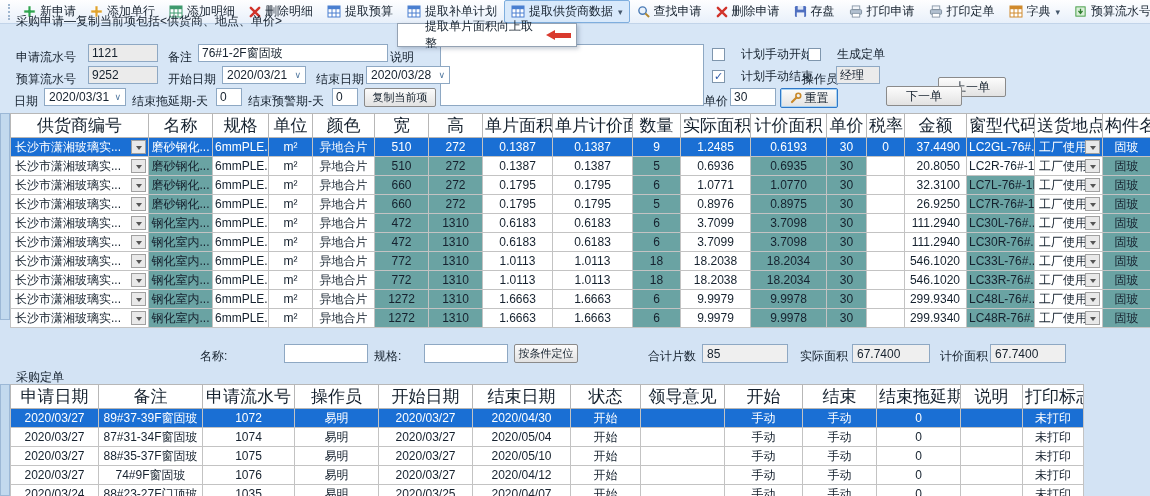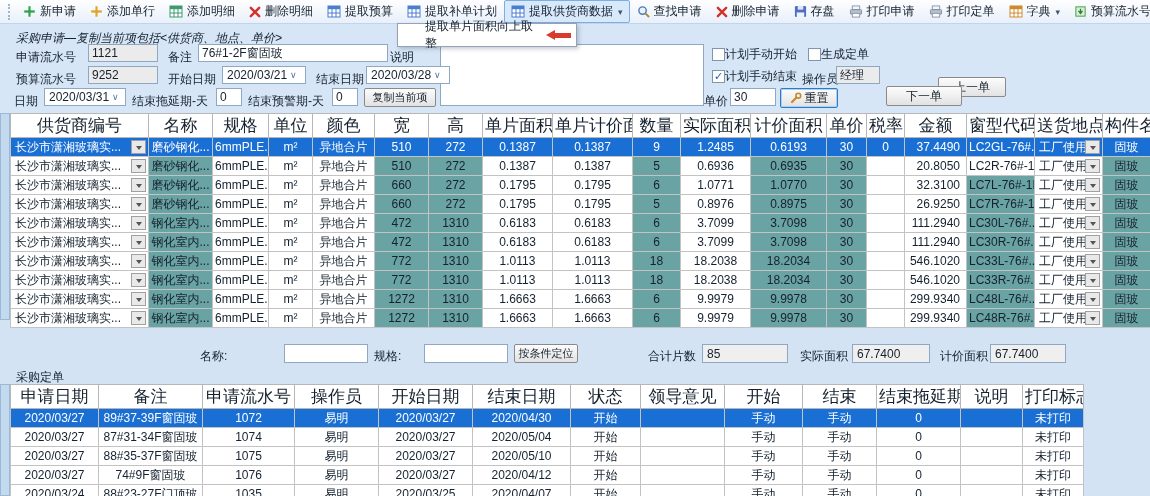--- a/index.html
+++ b/index.html
@@ -23,28 +23,28 @@
   .red-arrow::before{content:"";position:absolute;left:0;top:0;border-top:5.5px solid transparent;
                      border-bottom:5.5px solid transparent;border-right:9px solid #d93a2e;}
   .red-arrow::after{content:"";position:absolute;left:8px;top:3px;width:17px;height:5px;background:#d93a2e;}
   
   .form-bg{position:absolute;left:0;top:24px;width:1150px;height:89px;background:#d7e6f6;}
   .lbl{position:absolute;line-height:18px;white-space:nowrap;}
   .inp{position:absolute;height:18px;border:1px solid #8ea8c3;background:#fff;font-size:12px;
        padding:0 3px;box-sizing:border-box;font-family:inherit;color:#15212e;}
   .inp.gray{background:#ebebeb;}
   .combo{position:absolute;height:18px;background:#fff;border:1px solid #8ea8c3;box-sizing:border-box;
-         display:flex;align-items:center;padding:0 4px;white-space:nowrap;}
+         display:flex;align-items:center;justify-content:space-between;padding:0 4px;white-space:nowrap;}
   .combo .chev{color:#4f769e;font-size:9px;margin-left:3px;}
   .btn{position:absolute;height:20px;background:linear-gradient(#fcfcfc,#e2e2e2);border:1px solid #8a8a8a;
        border-radius:2px;font-size:12px;display:flex;align-items:center;justify-content:center;
        box-sizing:border-box;gap:3px;white-space:nowrap;}
   .btn.small{font-size:11px;height:19px;}
   .btn.focus{border:1px solid #2f79c9;box-shadow:inset 0 0 0 1px #a8d2f2;}
-  .cb{position:absolute;display:flex;align-items:center;gap:0;white-space:nowrap;}
+  .cb{position:absolute;display:flex;align-items:center;gap:16px;white-space:nowrap;}
   .cb .box{width:13px;height:13px;background:#fff;border:1px solid #7f96ad;box-sizing:border-box;
            display:flex;align-items:center;justify-content:center;font-size:11px;font-weight:bold;color:#2b57a8;line-height:11px;}
   .note{position:absolute;left:440px;top:44px;width:264px;height:62px;background:#fff;border:1px solid #8ea8c3;
         box-sizing:border-box;resize:none;font-family:inherit;}
   
   .grid{border-collapse:collapse;table-layout:fixed;background:#fff;border:1px solid #8aa5c0;}
   .grid th{background:#ffffff;font-weight:normal;border:1px solid #b7b7b7;height:16px;font-size:17px;
            padding:0 2px;overflow:hidden;white-space:nowrap;}
   .grid td{border:1px solid #c3c3c3;height:18px;text-align:center;font-size:12px;overflow:hidden;
            white-space:nowrap;padding:0 2px;background:#fff;}
@@ -207,21 +207,21 @@
           <svg width="13" height="13" viewBox="0 0 14 14">
             <rect x="2" y="2" width="10" height="10" fill="#d9efd9" stroke="#3f9a3f"></rect>
             <path d="M7 4v4 M4.8 6.3 L7 9 l2.2-2.7" stroke="#2e7d2e" fill="none" stroke-width="1.4"></path>
           </svg>
         </span>
         <span>预算流水号</span>
       </div>
     </div>
 
   <div class="form-bg"></div>
-  <div class="lbl" style="left:16px;top:29px;font-style:italic;">采购申请—复制当前项包括&lt;供货商、地点、单价&gt;</div>
+  <div class="lbl" style="left:16px;top:12px;">采购申请—复制当前项包括&lt;供货商、地点、单价&gt;</div>
 
   <div class="lbl" style="left:16px;top:48px;">申请流水号</div>
   <input class="inp gray" style="left: 88px; top: 44px; width: 70px;" readonly="" value="1121">
   <div class="lbl" style="left:168px;top:48px;">备注</div>
   <input class="inp" style="left: 198px; top: 44px; width: 190px;" value="76#1-2F窗固玻">
   <div class="lbl" style="left:390px;top:48px;">说明</div>
   <textarea class="note" style=""></textarea>
 
   <div class="lbl" style="left:16px;top:70px;">预算流水号</div>
   <input class="inp gray" style="left: 88px; top: 66px; width: 70px;" readonly="" value="9252">

